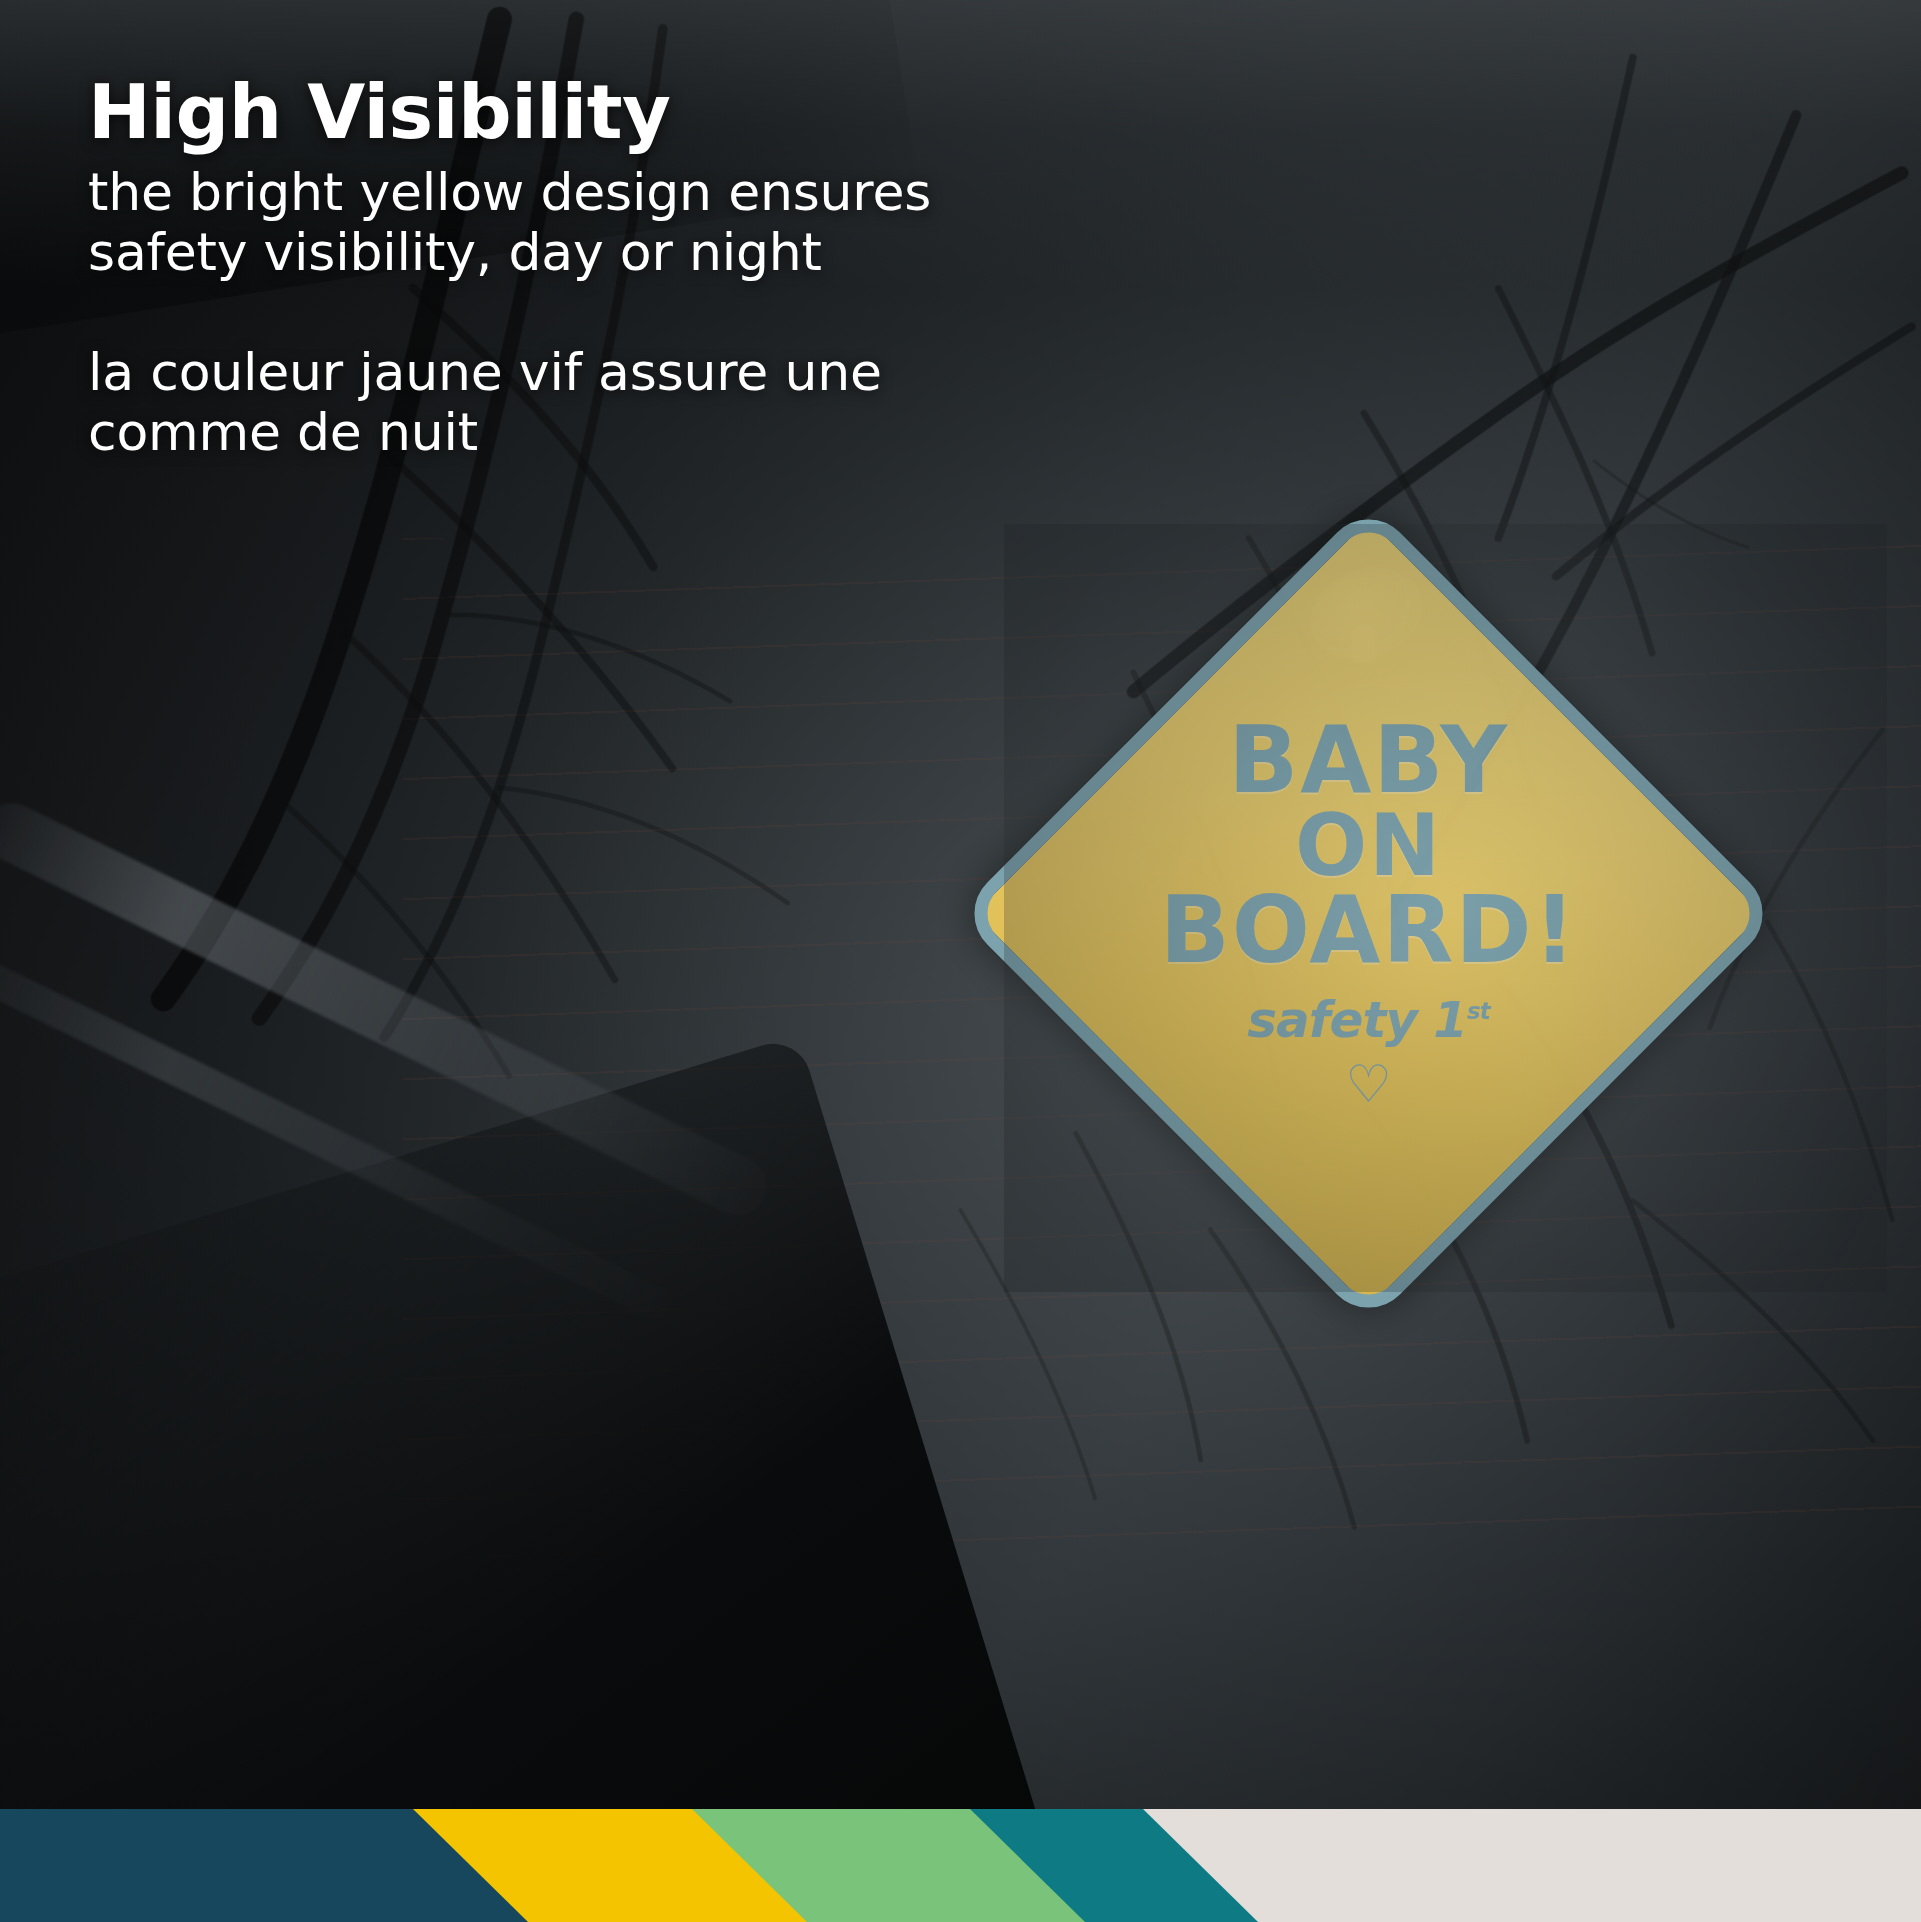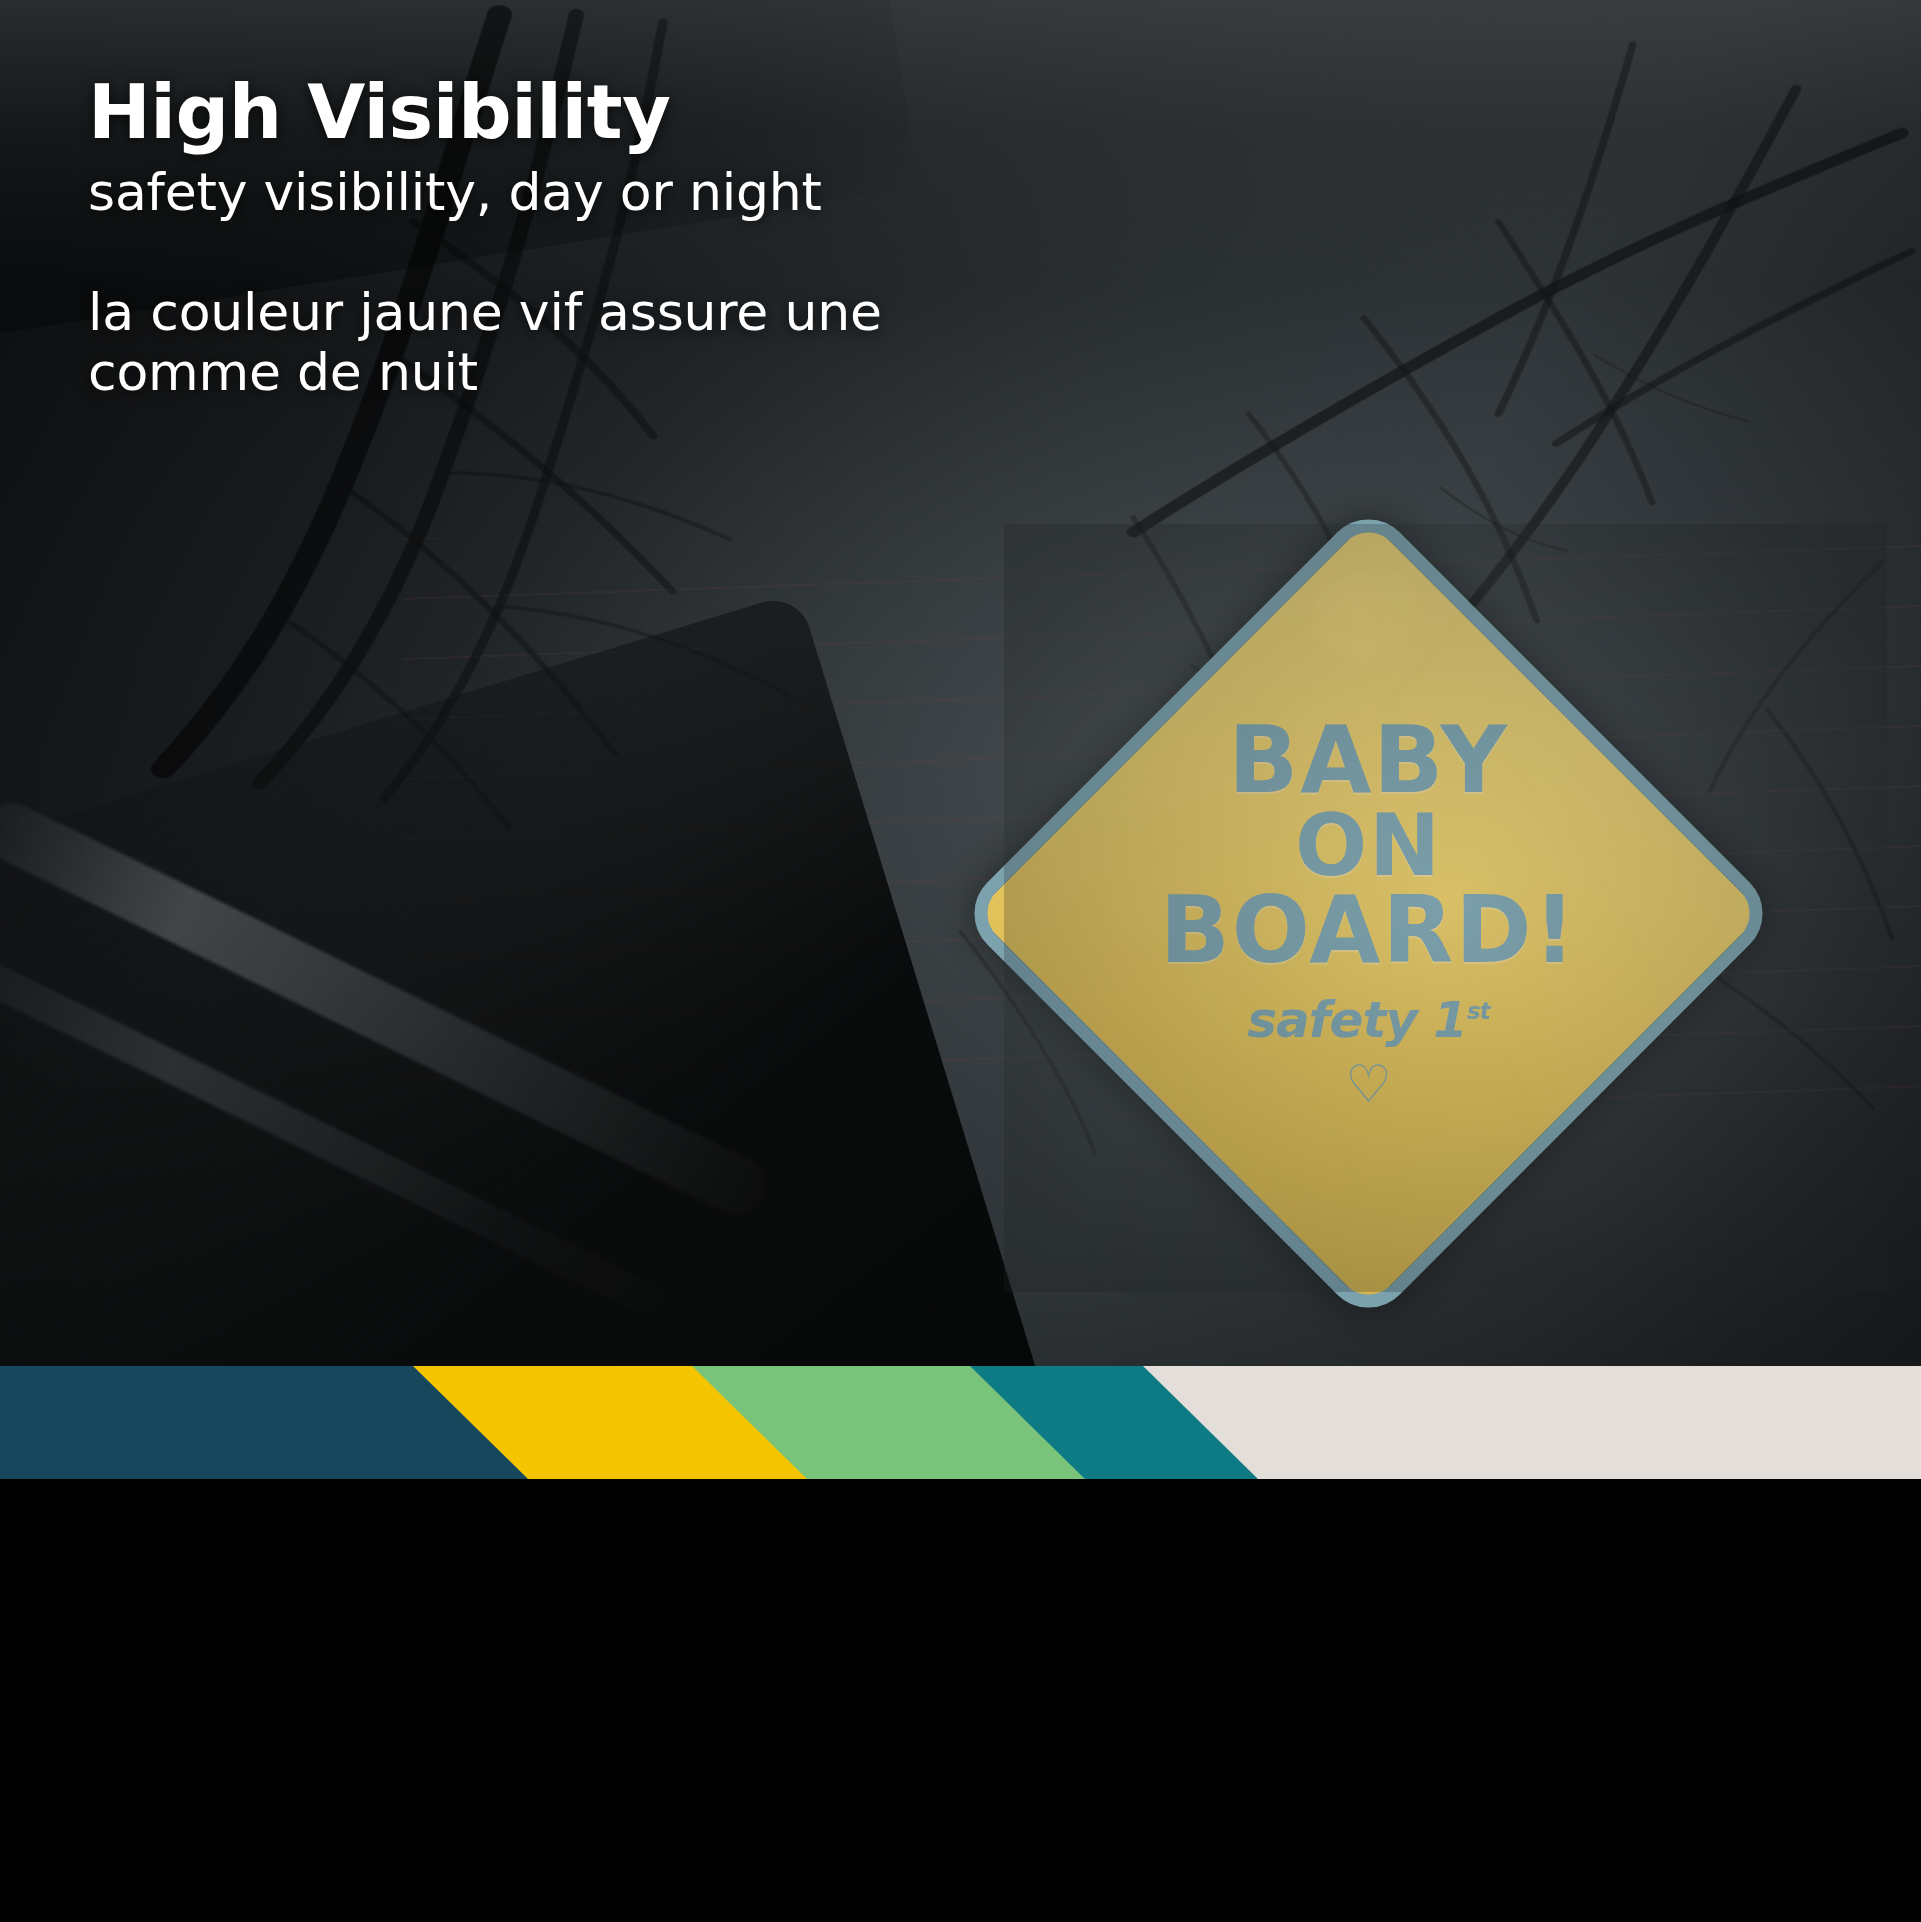--- a/index.html
+++ b/index.html
@@ -3,21 +3,21 @@
 <meta charset="utf-8">
 <style>
   html, body {
     margin: 0;
     padding: 0;
     background: #000;
   }
   .canvas {
     position: relative;
     width: 1921px;
-    height: 1479px;
+    height: 1922px;
     overflow: hidden;
     font-family: "DejaVu Sans", sans-serif;
     background: #0d0f10;
   }
 
   
   .photo {
     position: absolute;
     inset: 0;
     background:
@@ -293,20 +293,21 @@
         </div>
         <div class="sign-heart">♡</div>
       </div>
     </div>
     <div class="sign-haze"></div>
   </div>
 
   <div class="copy">
     <div class="block-en">
       <h1 class="headline">High Visibility</h1>
+      <p class="subcopy">the bright yellow design ensures</p>
       <p class="subcopy">safety visibility, day or night</p>
     </div>
     <div class="block-fr">
       <p class="subcopy">la couleur jaune vif assure une</p>
       <p class="subcopy">comme de nuit</p>
     </div>
   </div>
 
   <div class="bottombar">
     <div class="chev chev-navy"></div>

